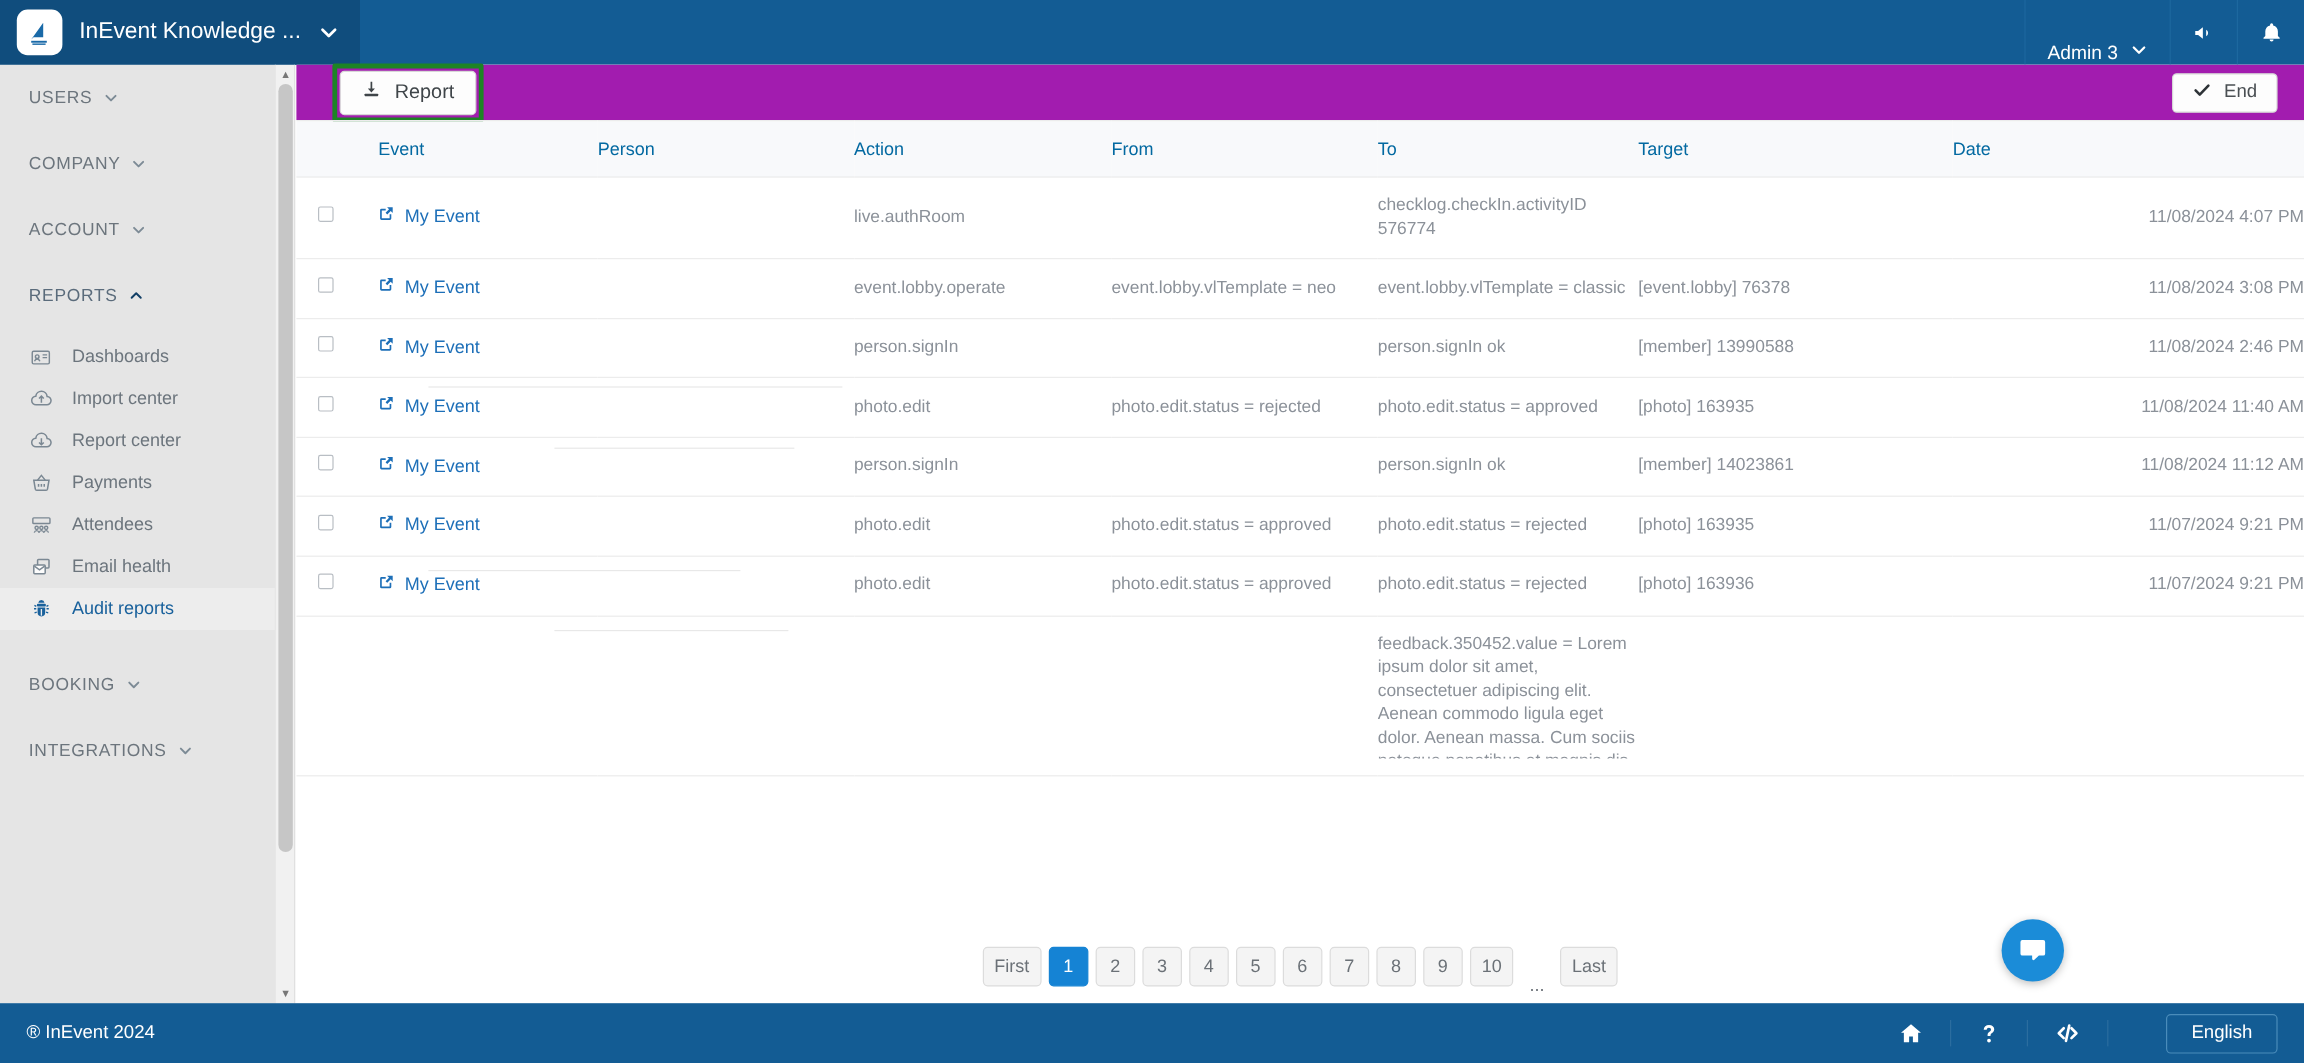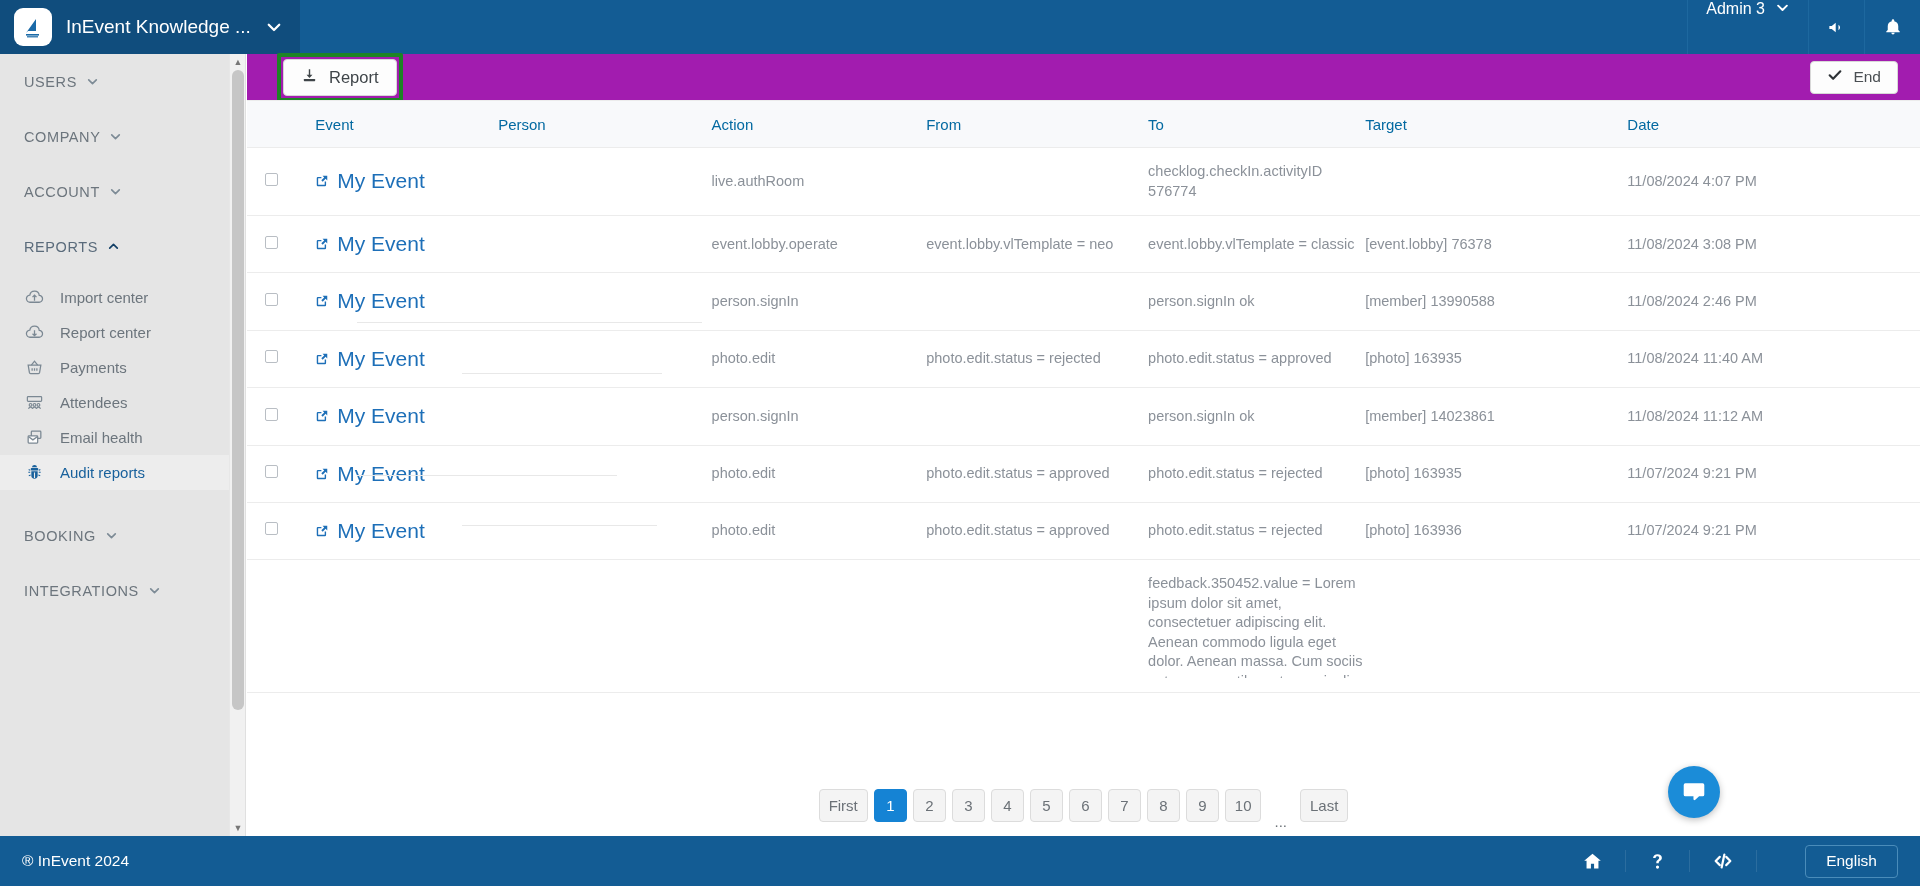--- a/index.html
+++ b/index.html
@@ -25,21 +25,21 @@
   }
   .logo-tile svg { display:block; }
   .brand-title {
     color: #fff; font-size: 19px; margin-left: 14px;
     white-space: nowrap; overflow: hidden;
   }
   .brand-caret { margin-left: 14px; color: #fff; display:flex; align-items:center;}
   .topbar-spacer { flex: 1; }
   .topbar-right { display: flex; align-items: center; height: 54px; }
   .admin-chip {
-    display: flex; align-items: flex-start; gap: 10px; height: 54px;
+    display: flex; align-items: flex-end; gap: 10px; height: 54px;
     padding: 0 18px; color: #fff; font-size: 16px;
     border-left: 1px solid #1d689f;
   }
   .icon-chip {
     width: 56px; height: 54px; display: flex; align-items: center;
     justify-content: center; border-left: 1px solid #1d689f; color:#fff;
   }
 
   
   .sidebar {
@@ -119,29 +119,29 @@
     border-bottom: 1px solid #ececec; padding: 14px 0;
     line-height: 1.35;
   }
   .c-check { width: 56px; padding-left: 18px !important; }
   .c-event { width: 150px; }
   .c-person{ width: 175px; }
   .c-action{ width: 176px; }
   .c-from  { width: 182px; }
   .c-to    { width: 178px; }
   .c-target{ width: 215px; }
-  .c-date  { width: 240px; }
+  .c-date  { width: 240px; text-align: right; }
   thead .c-check { padding-left: 18px; }
   .cbox {
     width: 13px; height: 13px; border: 1px solid #b9bec4; border-radius: 2px;
     background: #fff; display: inline-block; cursor: pointer;
   }
   .ev-link {
     display: inline-flex; align-items: center; gap: 8px;
-    color: #1d6fb8; font-size: 21px; cursor: pointer;
+    color: #1d6fb8; font-size: 15px; cursor: pointer;
   }
   .date-cell { color: #8b9199; }
   .tall-row td { height: 115px; }
   .feedback {
     max-height: 104px; overflow: hidden; display: block;
   }
 
   
   .artifact { position: absolute; background: #e8e8e8; height: 1px; }
 
@@ -260,20 +260,31 @@
     <div class="side-section open">
       <span>REPORTS</span>
       <span class="chev">
         <svg width="13" height="13" viewBox="0 0 24 24">
             <path d="M5 15l7-7 7 7" stroke="currentColor" stroke-width="3" fill="none" stroke-linecap="round" stroke-linejoin="round"></path>
           </svg>
       </span>
     </div>
 
     <div class="reports-group">
+      <div class="side-link">
+        <span class="ic">
+          <svg width="18" height="18" viewBox="0 0 24 24" fill="none" stroke="currentColor" stroke-width="1.6">
+            <rect x="2.5" y="5" width="19" height="14" rx="1.5"></rect>
+              <circle cx="8" cy="11" r="2"></circle>
+              <path d="M5 16c.6-1.7 1.8-2.5 3-2.5s2.4.8 3 2.5"></path>
+              <path d="M14 9h5M14 12h5"></path>
+          </svg>
+        </span>
+        <span>Dashboards</span>
+      </div>
       <div class="side-link">
         <span class="ic">
           <svg width="19" height="19" viewBox="0 0 24 24" fill="none" stroke="currentColor" stroke-width="1.6">
             <path d="M6.5 18a4.5 4.5 0 0 1-.4-9A6 6 0 0 1 18 9.3a4 4 0 0 1-.4 8.7z"></path>
               <path d="M12 16V9M9.5 11.5L12 9l2.5 2.5"></path>
           </svg>
         </span>
         <span>Import center</span>
       </div>
       <div class="side-link">

